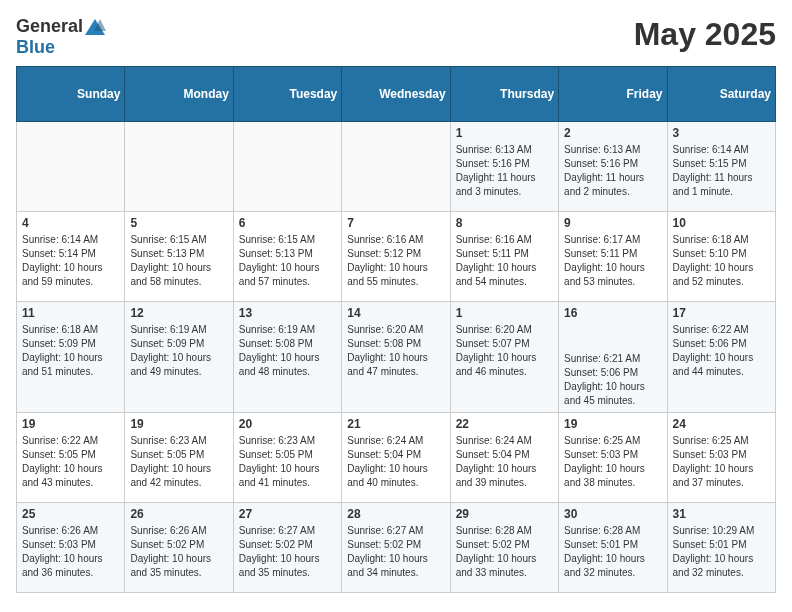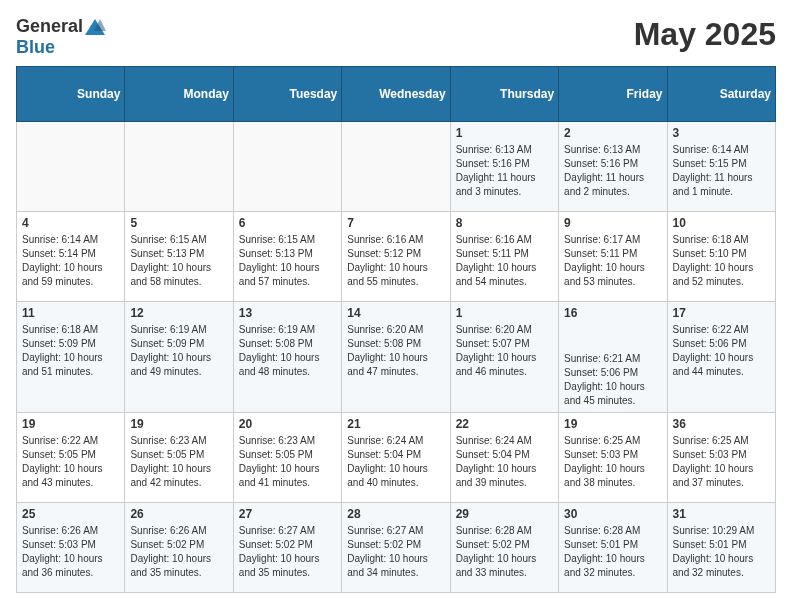--- a/index.html
+++ b/index.html
@@ -283,21 +283,21 @@
 and 39 minutes.</div>
         </td>
         <td>
           <span class="day-num">19</span>
           <div class="day-info" style="white-space: pre-line;">Sunrise: 6:25 AM
 Sunset: 5:03 PM
 Daylight: 10 hours
 and 38 minutes.</div>
         </td>
         <td>
-          <span class="day-num">36</span>
+          <span class="day-num">24</span>
           <div class="day-info" style="white-space: pre-line;">Sunrise: 6:25 AM
 Sunset: 5:03 PM
 Daylight: 10 hours
 and 37 minutes.</div>
         </td>
       </tr>
       <tr>
         <td>
           <span class="day-num">25</span>
           <div class="day-info" style="white-space: pre-line;">Sunrise: 6:26 AM

